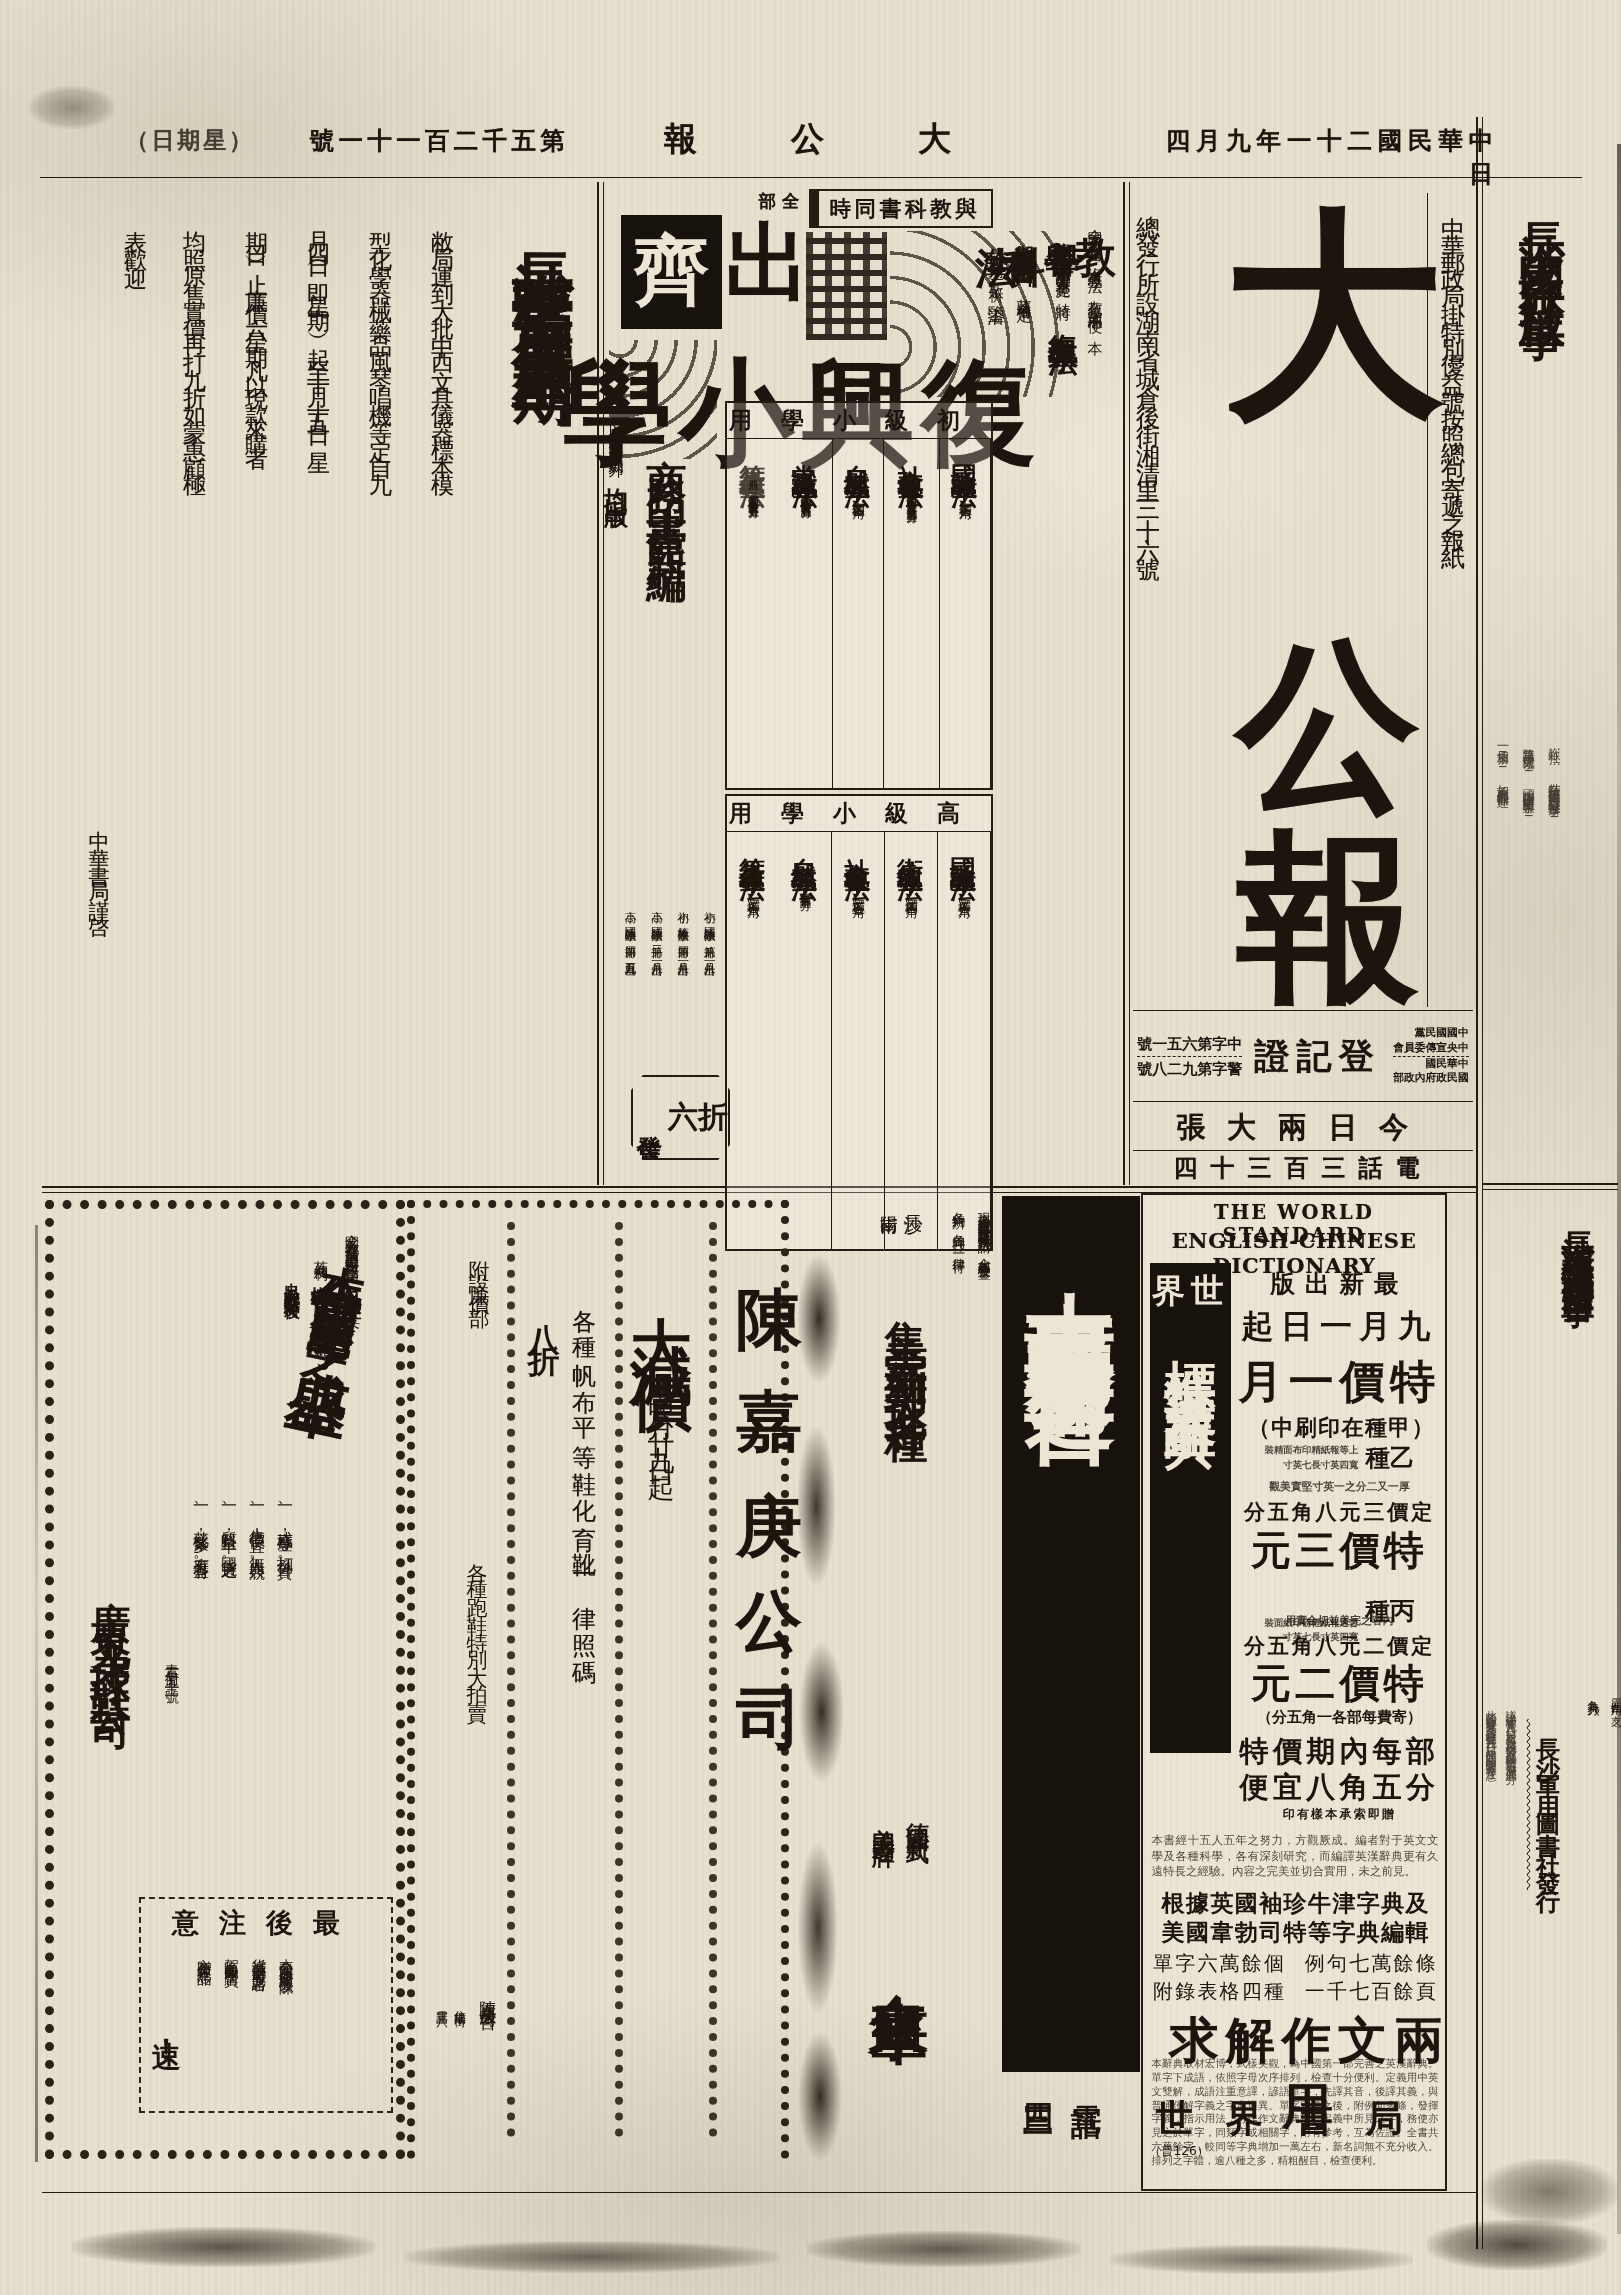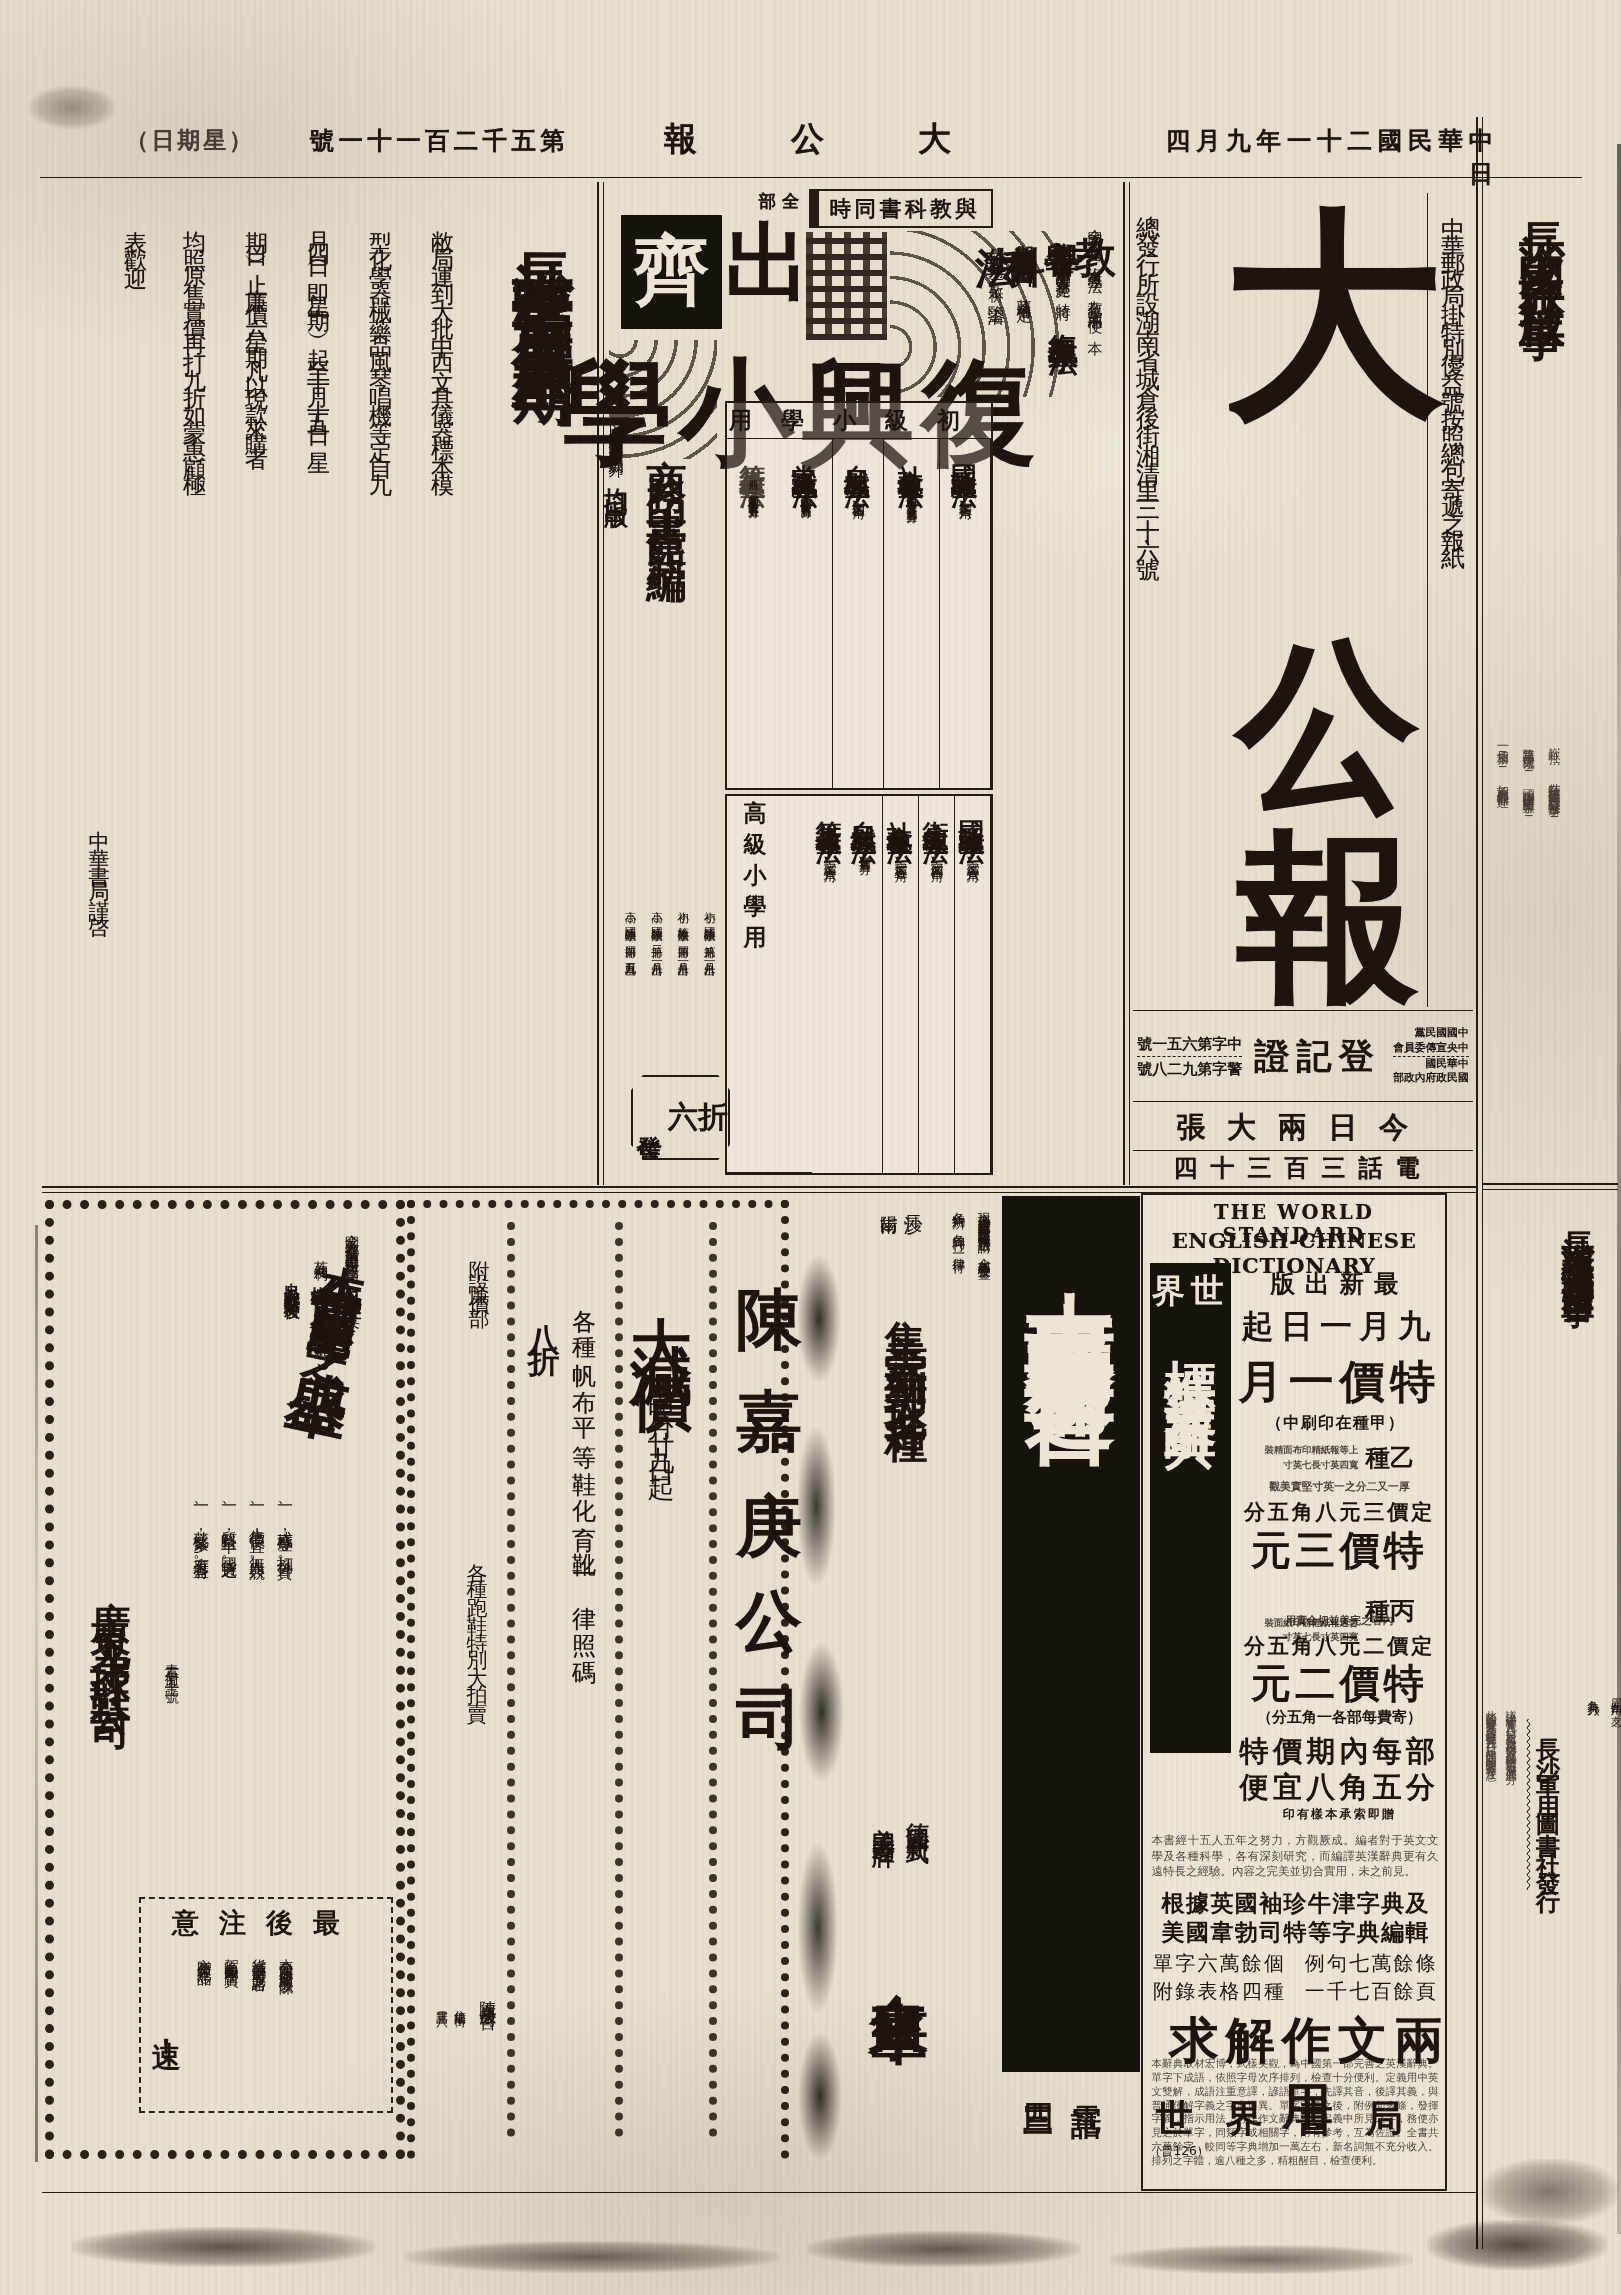--- a/index.html
+++ b/index.html
@@ -142,21 +142,21 @@
         <div class="v serif b" style="font-size:26px;letter-spacing:4.3px;">常識教學法</div>
         <div class="v" style="font-size:10.8px;margin-top:5.8px;letter-spacing:0.7px;height:180px;">八冊 定價（前二）各四角五分（後六）各五角五分</div>
       </div>
       <div class="cell" style="flex:1.05;">
         <div class="v serif b blur" style="font-size:26px;letter-spacing:4.3px;">算術教學法</div>
         <div class="v" style="font-size:10.8px;margin-top:5.8px;letter-spacing:0.7px;height:180px;">八冊 定價（前五）各三角五分（後三）各五角五分</div>
       </div>
     </div>
   </div>
 
-  <div class="c boxed" style="left:725px;top:794px;width:268px;height:381px;display:flex;box-sizing:border-box;background:rgba(255,252,242,.25);">
+  <div class="c boxed" style="left:725px;top:794px;width:268px;height:457px;display:flex;flex-direction:column;box-sizing:border-box;background:rgba(255,252,242,.25);">
     <div class="rtl ctr tblhead" style="font-size:23px;letter-spacing:29px;padding:2.2px 0;">高級小學用</div>
     <div style="flex:1;display:flex;flex-direction:row-reverse;">
       <div class="cell" style="flex:1;">
         <div class="v serif b" style="font-size:26px;letter-spacing:4.3px;">國語教學法</div>
         <div class="v" style="font-size:13px;margin-top:7.2px;letter-spacing:2.2px;height:166px;">四冊 定價各六角</div>
       </div>
       <div class="cell" style="flex:1;">
         <div class="v serif b" style="font-size:26px;letter-spacing:4.3px;">衛生教學法</div>
         <div class="v" style="font-size:13px;margin-top:7.2px;letter-spacing:2.2px;height:166px;">四冊 定價各四角</div>
       </div>
@@ -286,21 +286,21 @@
   <div class="c boxed" style="left:1141px;top:1193px;width:306px;height:998px;box-sizing:border-box;background:rgba(255,252,242,.2);">
     <div class="ctr serif b ink" style="position:absolute;top:5.8px;width:100%;font-size:19.5px;letter-spacing:2.2px;">THE WORLD STANDARD</div>
     <div class="ctr serif b ink" style="position:absolute;top:33px;width:100%;font-size:21px;letter-spacing:0.7px;">ENGLISH-CHINESE DICTIONARY</div>
     <div class="c blackblk" style="left:7.2px;top:68px;width:81px;height:490px;display:flex;flex-direction:column;align-items:center;padding-top:5.8px;box-sizing:border-box;">
       <div class="rtl b serif" style="font-size:33px;letter-spacing:5.8px;font-family:Liberation Mono, monospace;">世界</div>
       <div class="v serif b" style="height:425px;font-size:52px;letter-spacing:11.5px;margin-top:4.3px;">標準英漢辭典</div>
     </div>
     <div class="c rtl ctr" style="left:94px;top:72px;width:205px;font-size:24.5px;letter-spacing:10px;">最新出版</div>
     <div class="c rtl ctr b" style="left:94px;top:110px;width:205px;font-size:32px;letter-spacing:7.2px;">九月一日起</div>
     <div class="c rtl ctr b serif" style="left:94px;top:157px;width:205px;font-size:45px;letter-spacing:5.8px;">特價一月</div>
-    <div class="c rtl ctr" style="left:90px;top:218px;width:205px;font-size:16px;letter-spacing:1.4px;">（甲種在印刷中）</div>
+    <div class="c rtl ctr" style="left:96px;top:218px;width:205px;font-size:22px;letter-spacing:1.4px;">（甲種在印刷中）</div>
     <div class="c" style="left:94px;top:246px;width:205px;display:flex;flex-direction:row-reverse;justify-content:center;gap:7.2px;align-items:center;">
       <span class="rtl b serif" style="font-size:24.5px;">乙種</span>
       <span style="font-size:9.4px;line-height:1.5;" class="blur">
         <span class="rtl" style="display:block;">上等報紙精印布面精裝</span>
         <span class="rtl" style="display:block;">寬四英寸長七英寸</span>
       </span>
     </div>
     <div class="c rtl ctr blur" style="left:94px;top:285px;width:205px;font-size:10.8px;">厚一又二分之一英寸堅實美觀</div>
     <div class="c rtl ctr" style="left:94px;top:303px;width:205px;font-size:21px;letter-spacing:2.9px;">定價三元八角五分</div>
     <div class="c rtl ctr b serif" style="left:94px;top:328px;width:205px;font-size:40px;letter-spacing:4.3px;">特價三元</div>

